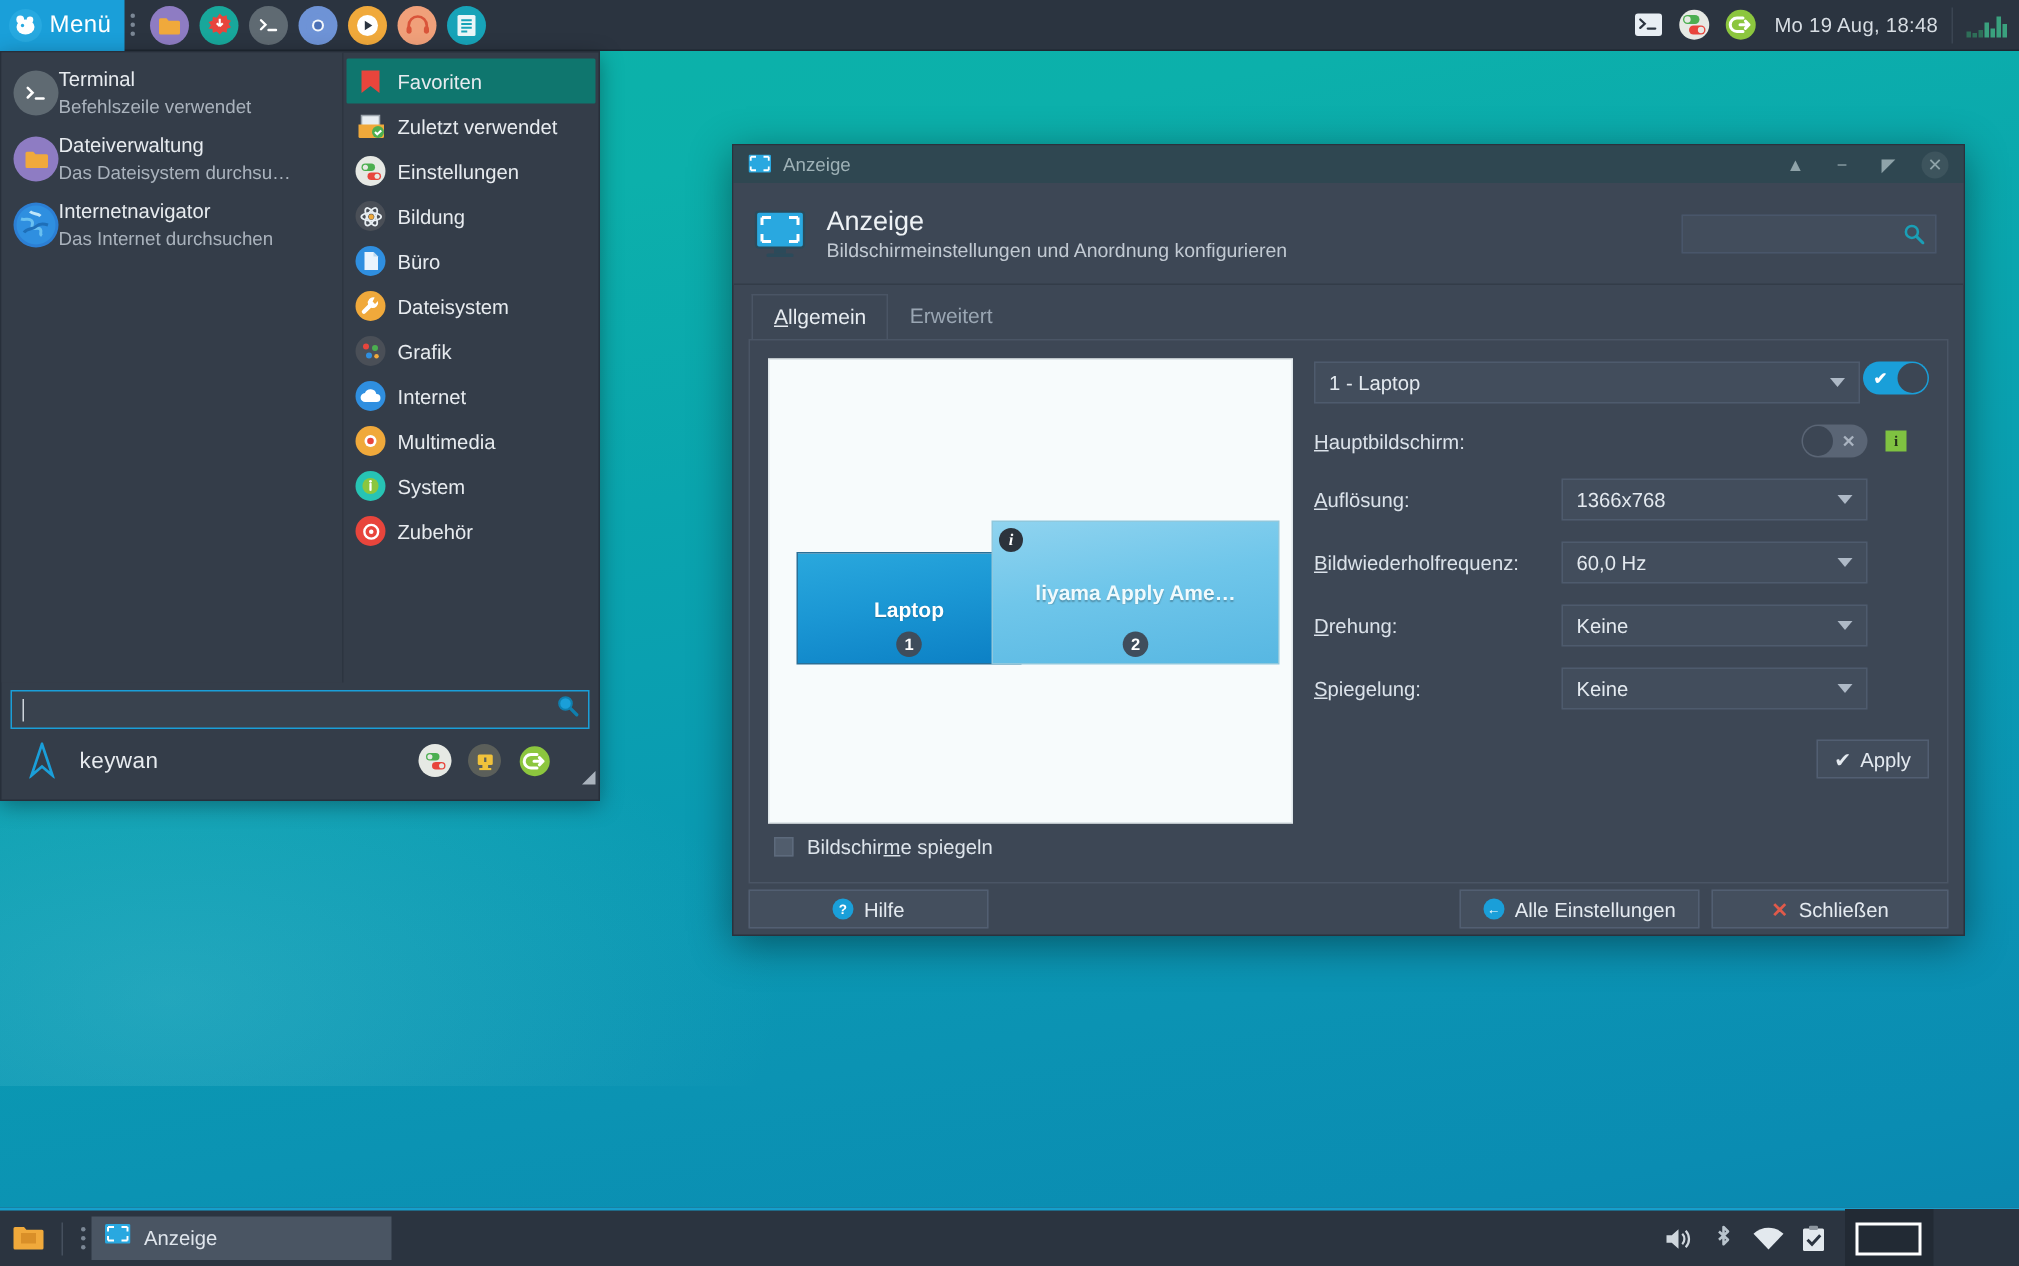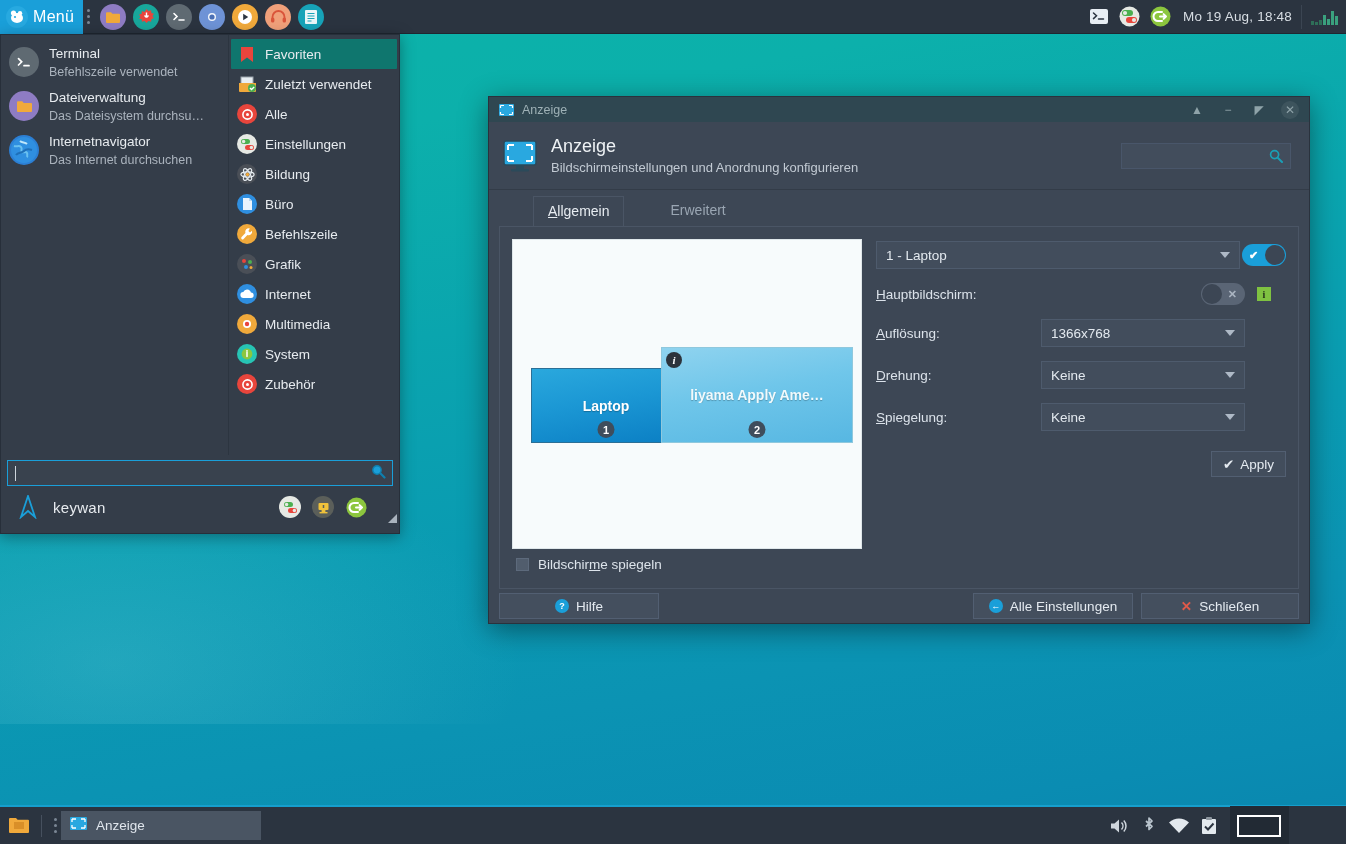--- a/index.html
+++ b/index.html
@@ -59,21 +59,21 @@
 
   
   .whisker {
     position:absolute; left:0; top:34px; width:400px; height:500px;
     background:#343d49; border:1px solid #272f3a;
     box-shadow:0 3px 14px rgba(0,0,0,.35); display:flex; flex-direction:column;
   }
   .whisker-body { display:flex; height:420px; }
   .fav-col { width:228px; padding:5px 0 0 0; background:#343d49;
              border-right:1px solid #2c3540; }
-  .fav-item { display:flex; align-items:center; gap:10px; padding:4px 8px; }
+  .fav-item { display:flex; align-items:center; padding:4px 8px; }
   .fav-ic { width:30px; height:30px; border-radius:50%; flex:0 0 30px;
             display:flex; align-items:center; justify-content:center; }
   .fav-txt { line-height:1.12; overflow:hidden; }
   .fav-name { color:#e7ebef; font-size:13.5px; white-space:nowrap; }
   .fav-desc { color:#aab3bd; font-size:12.5px; white-space:nowrap;
               overflow:hidden; text-overflow:ellipsis; max-width:178px; }
 
   .cat-col { width:170px; padding:4px 2px 0 2px; }
   .cat-item { display:flex; align-items:center; gap:8px; height:30px;
               padding:0 6px; border-radius:1px; }
@@ -118,21 +118,21 @@
   .dlg-header { height:72px; background:#3d4755; display:flex; align-items:center;
                 padding:0 18px 0 14px; gap:14px; border-bottom:1px solid #333c48; }
   .dlg-icon { width:34px; height:32px; flex:0 0 34px; }
   .dlg-title { color:#eef2f5; font-size:18px; line-height:1.25; }
   .dlg-sub { color:#c2cad3; font-size:13px; line-height:1.3; }
   .dlg-search { margin-left:auto; width:170px; height:26px; background:#424d5c;
                 border:1px solid #49566a; display:flex; align-items:center;
                 justify-content:flex-end; padding-right:7px; }
 
   .tabs { display:flex; padding:6px 0 0 12px; gap:0; }
-  .tab { padding:6px 14px 7px 14px; font-size:14px; color:#9aa6b3;margin-left:32px; }
+  .tab { padding:6px 14px 7px 14px; font-size:14px; color:#9aa6b3; }
   .tab.active { background:#3d4755; color:#e7ecf1;
                 border:1px solid #4a5565; border-bottom:none; }
   .tab u { text-decoration:underline; }
 
   .tab-body { flex:1; margin:0 10px 0 10px; background:#3d4755;
               border:1px solid #4a5565; padding:12px; display:flex; flex-direction:column; }
   .tb-main { display:flex; gap:14px; }
 
   .preview {
     width:350px; height:310px; background:#f7fbfc; position:relative;
@@ -156,21 +156,21 @@
   .badge { position:absolute; bottom:4px; left:50%; transform:translateX(-50%);
            width:17px; height:17px; border-radius:50%; background:#3f4d5c;
            color:#fff; font-size:11px; font-weight:bold;
            display:flex; align-items:center; justify-content:center; }
   .info-badge { position:absolute; left:4px; top:4px; width:16px; height:16px;
                 border-radius:50%; background:#2c333c; color:#fff; font-size:11px;
                 font-weight:bold; font-style:italic; font-family:"Liberation Serif",serif;
                 display:flex; align-items:center; justify-content:center; }
 
   .controls { flex:1; padding-top:2px; }
-  .row-top { display:flex; align-items:center; gap:2px; }
+  .row-top { display:flex; gap:2px; }
   .sel { height:28px; background:#424d5c; border:1px solid #4e5b6d;
          display:flex; align-items:center; padding:0 9px; color:#e3e9ef;
          font-size:13.5px; position:relative; }
   .sel .arrow { margin-left:auto; width:0; height:0;
                 border-left:5px solid transparent; border-right:5px solid transparent;
                 border-top:6px solid #aeb9c6; }
   .sel-monitor { flex:1; }
   .toggle { width:44px; height:22px; border-radius:11px; position:relative;
             display:flex; align-items:center; flex:0 0 44px; }
   .toggle.on { background:#1a9fd9; }
@@ -403,29 +403,20 @@
             <svg width="19" height="17" viewBox="0 0 19 17">
                 <rect x="3" y="1" width="12" height="7" fill="#e8eef2" stroke="#9aa4ac"></rect>
                 <path d="M1 7h17v8a1 1 0 01-1 1H2a1 1 0 01-1-1z" fill="#f0a93b"></path>
                 <circle cx="14" cy="12" r="4" fill="#4caf50"></circle>
                 <path d="M12 12l1.5 1.5L16.2 11" stroke="#fff" stroke-width="1.4" fill="none"></path>
               </svg>
           </span>
           <span class="cat-label">Zuletzt verwendet</span>
         </div>
         <div class="cat-item">
-          <span class="cat-ic" style="background:#e8453c;">
-            <svg width="13" height="13" viewBox="0 0 13 13">
-                <circle cx="6.5" cy="6.5" r="4.6" fill="none" stroke="#fff" stroke-width="1.6"></circle>
-                <circle cx="6.5" cy="6.5" r="1.5" fill="#fff"></circle>
-              </svg>
-          </span>
-          <span class="cat-label">Alle</span>
-        </div>
-        <div class="cat-item">
           <span class="cat-ic" style="background:#e6e9e4;">
             <svg width="17" height="17" viewBox="0 0 17 17">
                 <rect x="2" y="3" width="9" height="5" rx="2.5" fill="#4caf50"></rect>
                 <circle cx="4.6" cy="5.5" r="1.7" fill="#e6e9e4"></circle>
                 <rect x="6" y="9" width="9" height="5" rx="2.5" fill="#e8453c"></rect>
                 <circle cx="12.4" cy="11.5" r="1.7" fill="#e6e9e4"></circle>
               </svg>
           </span>
           <span class="cat-label">Einstellungen</span>
         </div>
@@ -448,21 +439,21 @@
               </svg>
           </span>
           <span class="cat-label">Büro</span>
         </div>
         <div class="cat-item">
           <span class="cat-ic" style="background:#f0a93b;">
             <svg width="14" height="14" viewBox="0 0 14 14">
                 <path d="M9.8 1.4a3.6 3.6 0 00-4.4 4.6L1.6 9.9a1.4 1.4 0 102 2l3.8-3.8a3.6 3.6 0 004.6-4.4L10 5.6 8.4 4z" fill="#ffffff"></path>
               </svg>
           </span>
-          <span class="cat-label">Befehlszeile</span>
+          <span class="cat-label">Dateisystem</span>
         </div>
         <div class="cat-item">
           <span class="cat-ic" style="background:#4a4f57;">
             <svg width="14" height="14" viewBox="0 0 14 14">
                 <circle cx="4" cy="4" r="2" fill="#e8453c"></circle>
                 <circle cx="10" cy="5" r="2" fill="#4caf50"></circle>
                 <circle cx="6" cy="10" r="2" fill="#2f8fe0"></circle>
                 <circle cx="11" cy="10.5" r="1.5" fill="#f0a93b"></circle>
               </svg>
           </span>
@@ -659,20 +650,31 @@
               <u>A</u><span>uflösung:</span>
             </span>
             <span class="fctl">
               <span class="sel">
                 <span>1366x768</span>
                 <span class="arrow"></span>
               </span>
             </span>
           </div>
 
+          <div class="frow">
+            <span class="flabel">
+              <u>B</u><span>ildwiederholfrequenz:</span>
+            </span>
+            <span class="fctl">
+              <span class="sel">
+                <span>60,0 Hz</span>
+                <span class="arrow"></span>
+              </span>
+            </span>
+          </div>
 
           <div class="frow">
             <span class="flabel">
               <u>D</u><span>rehung:</span>
             </span>
             <span class="fctl">
               <span class="sel">
                 <span>Keine</span>
                 <span class="arrow"></span>
               </span>

